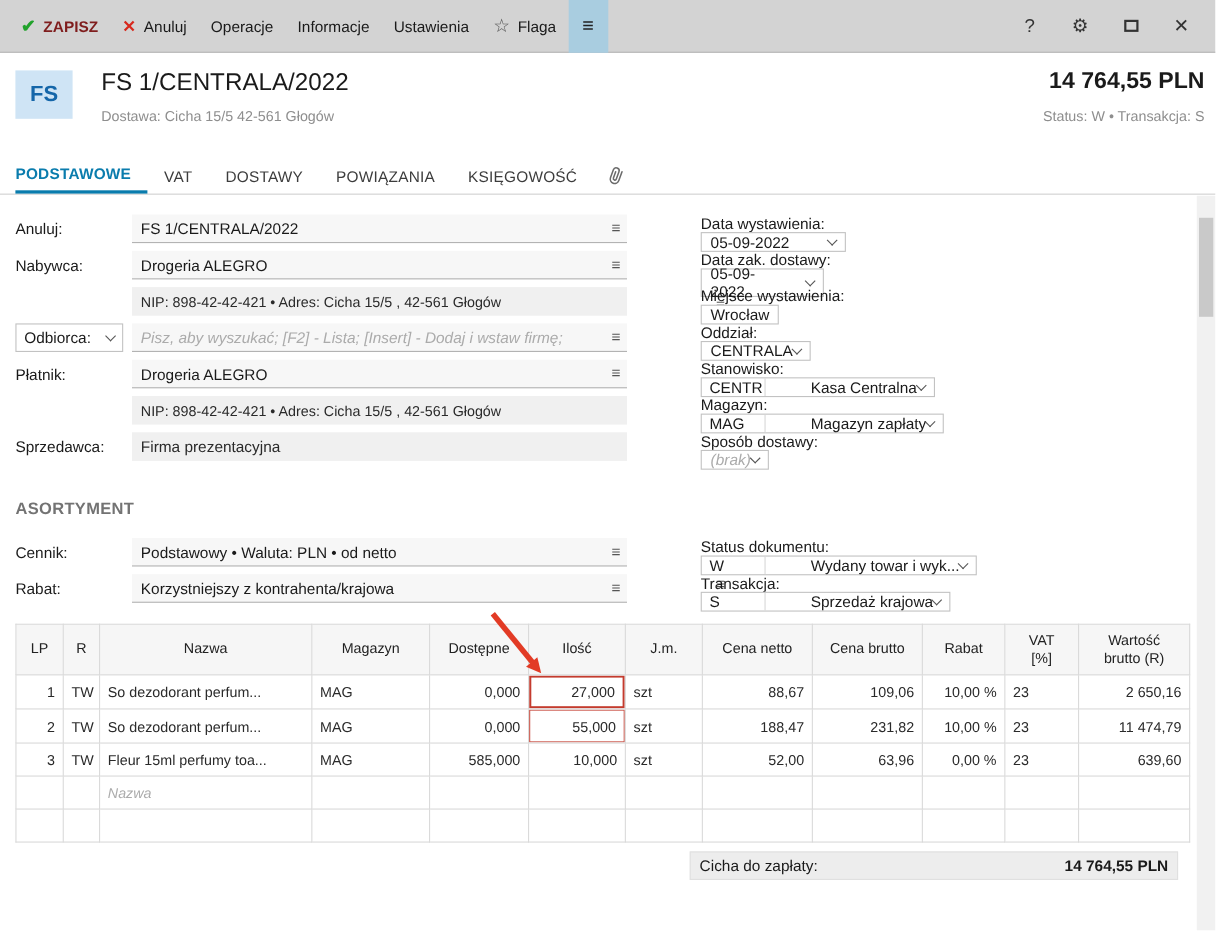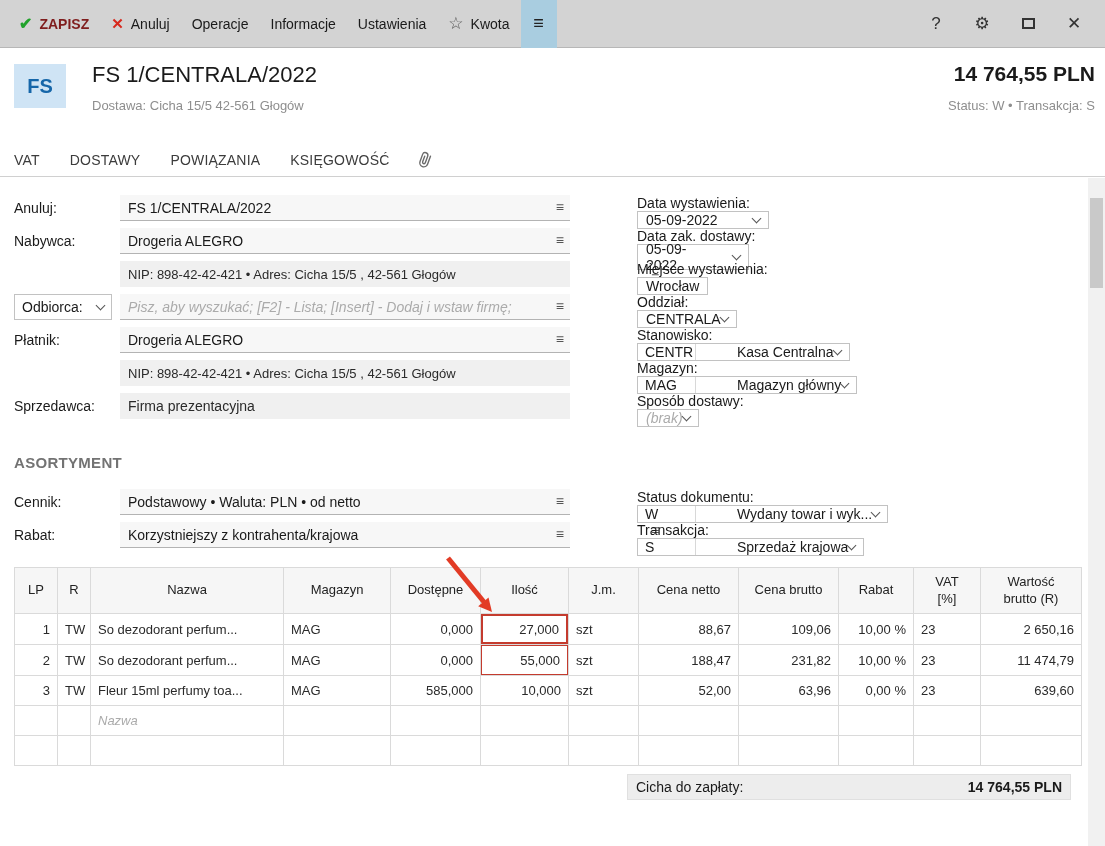--- a/index.html
+++ b/index.html
@@ -122,21 +122,21 @@
     <span>Operacje</span>
   </div>
   <div class="tb-item">
     <span>Informacje</span>
   </div>
   <div class="tb-item">
     <span>Ustawienia</span>
   </div>
   <div class="tb-item">
     <span class="star-ic">☆</span>
-    <span>Kwota</span>
+    <span>Flaga</span>
   </div>
   <div class="tb-burger">
     <span>≡</span>
   </div>
   <div class="tb-right">
     <div class="tb-win">
       <span>?</span>
     </div>
     <div class="tb-win">
       <span>⚙</span>
@@ -156,20 +156,21 @@
     <div class="doc-title">FS 1/CENTRALA/2022</div>
     <div class="doc-sub">Dostawa: Cicha 15/5 42-561 Głogów</div>
   </div>
   <div class="header-right">
     <div class="doc-amount">14 764,55 PLN</div>
     <div class="doc-status">Status: W • Transakcja: S</div>
   </div>
 </div>
 
 <div class="tabs">
+  <div class="tab active">PODSTAWOWE</div>
   <div class="tab">VAT</div>
   <div class="tab">DOSTAWY</div>
   <div class="tab">POWIĄZANIA</div>
   <div class="tab">KSIĘGOWOŚĆ</div>
   <div class="clip-btn">
     <svg width="16" height="19" viewBox="0 0 16 19">
       <path d="M12 4.5 L12 13 a4 4 0 0 1 -8 0 L4 5.5 a2.7 2.7 0 0 1 5.4 0 L9.4 12.5 a1.4 1.4 0 0 1 -2.8 0 L6.6 6.5" fill="none" stroke="#6b6b6b" stroke-width="1.4" stroke-linecap="round" transform="rotate(20 8 9.5)"></path>
     </svg>
   </div>
 </div>
@@ -265,21 +266,21 @@
             <span>Kasa Centralna</span>
             <span class="chev"></span>
           </span>
         </div>
       </div>
       <div class="rrow">
         <span class="rlabel">Magazyn:</span>
         <div class="rfield full">
           <span class="seg-code">MAG</span>
           <span class="seg-val">
-            <span>Magazyn główny</span>
+            <span>Magazyn zapłaty</span>
             <span class="chev"></span>
           </span>
         </div>
       </div>
       <div class="rrow">
         <span class="rlabel">Sposób dostawy:</span>
         <div class="rfield full">
           <span class="seg-val">
             <span class="muted">(brak)</span>
             <span class="chev"></span>

